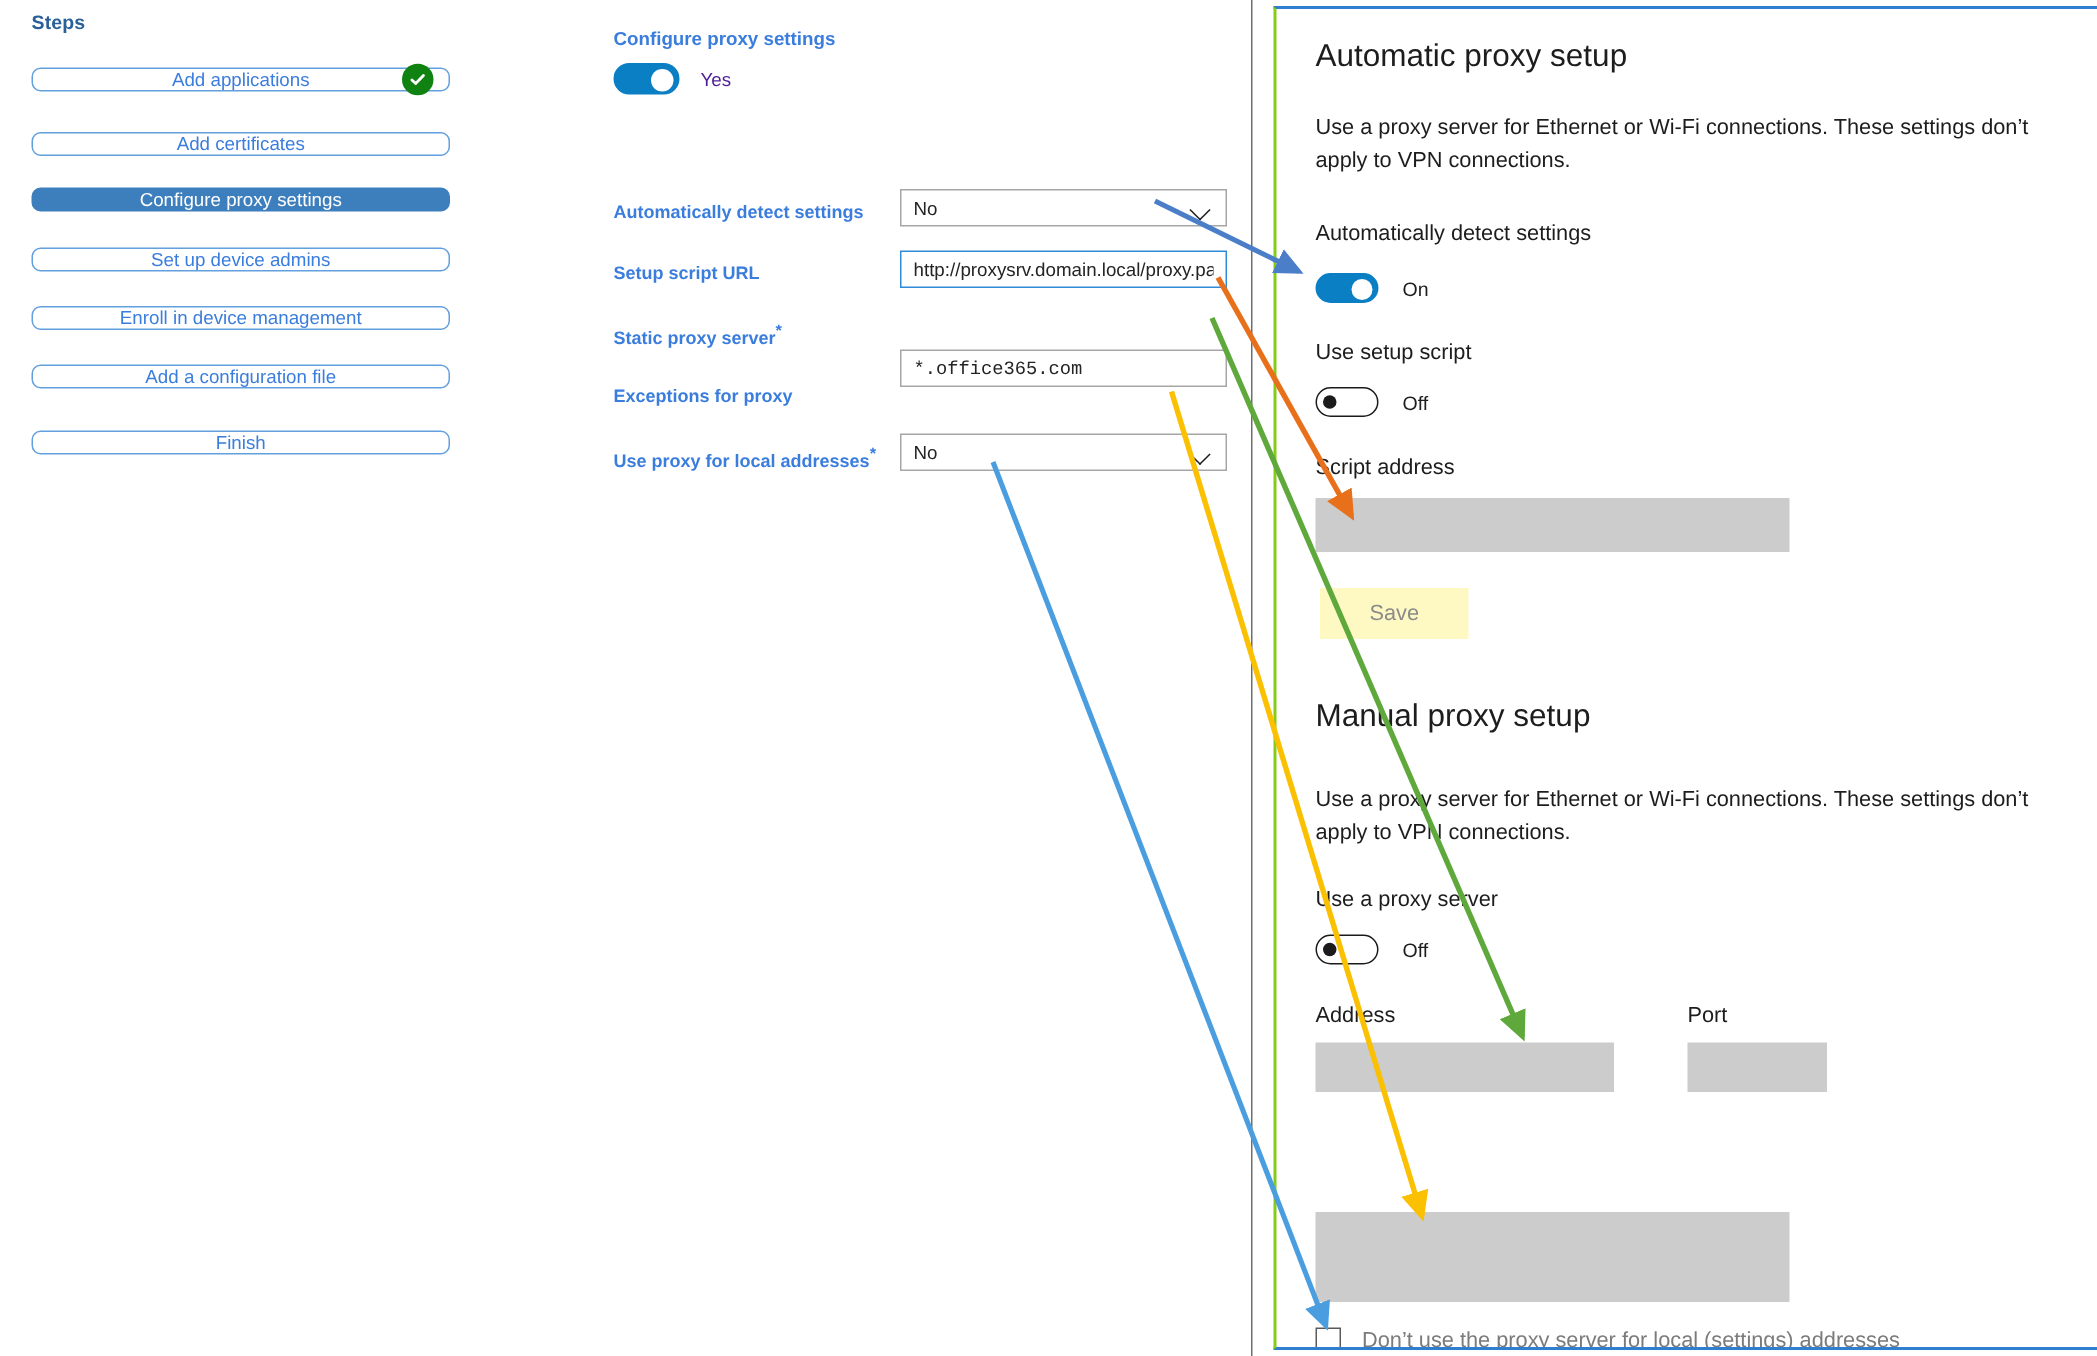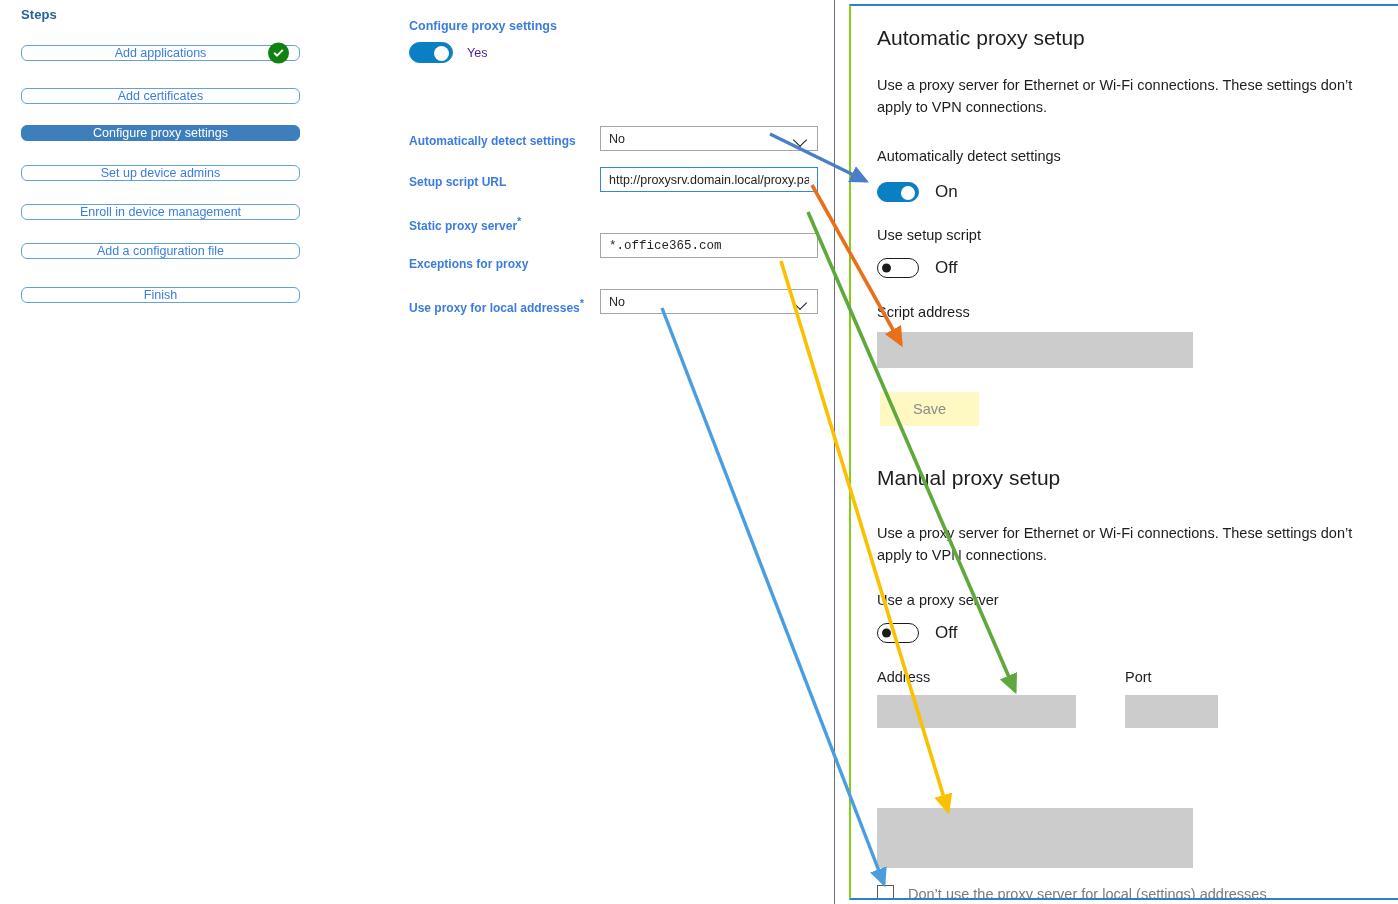--- a/index.html
+++ b/index.html
@@ -247,21 +247,21 @@
     position: absolute;
     left: 26px;
     display: flex;
     align-items: center;
   }
   .win-toggle-row .pill { width: 42px; height: 20px; border-radius: 10px; }
   .win-toggle-row .pill.on-blue .knob { width: 14px; height: 14px; right: 3px; top: 3px; }
   .win-toggle-row .pill.off .knob { width: 9px; height: 9px; left: 4px; }
   .win-toggle-state {
     margin-left: 16px;
-    font-size: 17px;
+    font-size: 13px;
     color: #1d1d1d;
   }
   .gray-box {
     position: absolute;
     background: #cccccc;
   }
   .gray-btn {
     position: absolute;
     background: #fef9c3;
     color: #8b8b8b;

